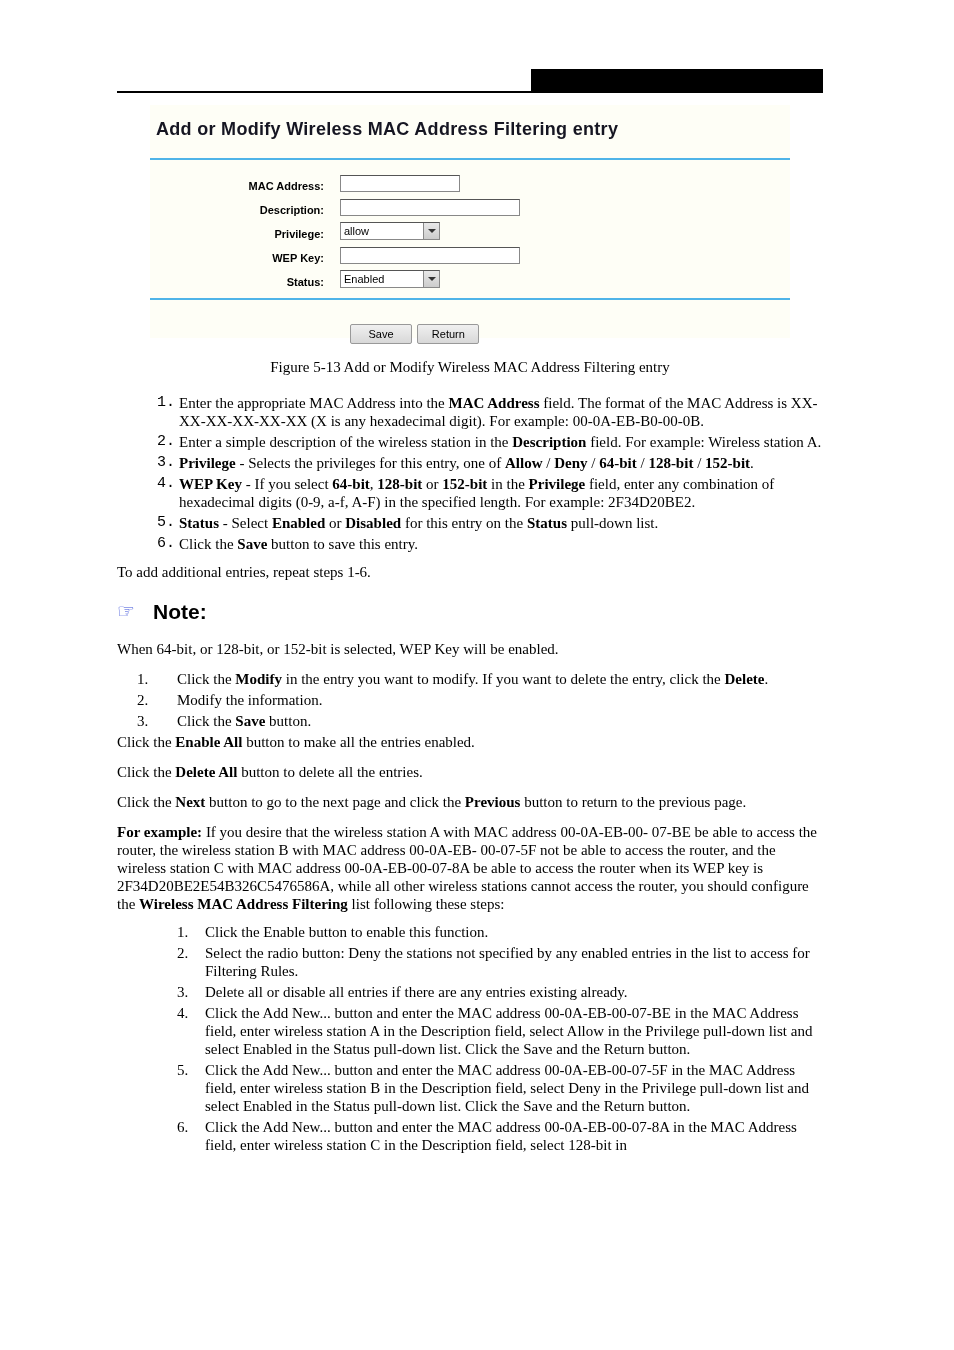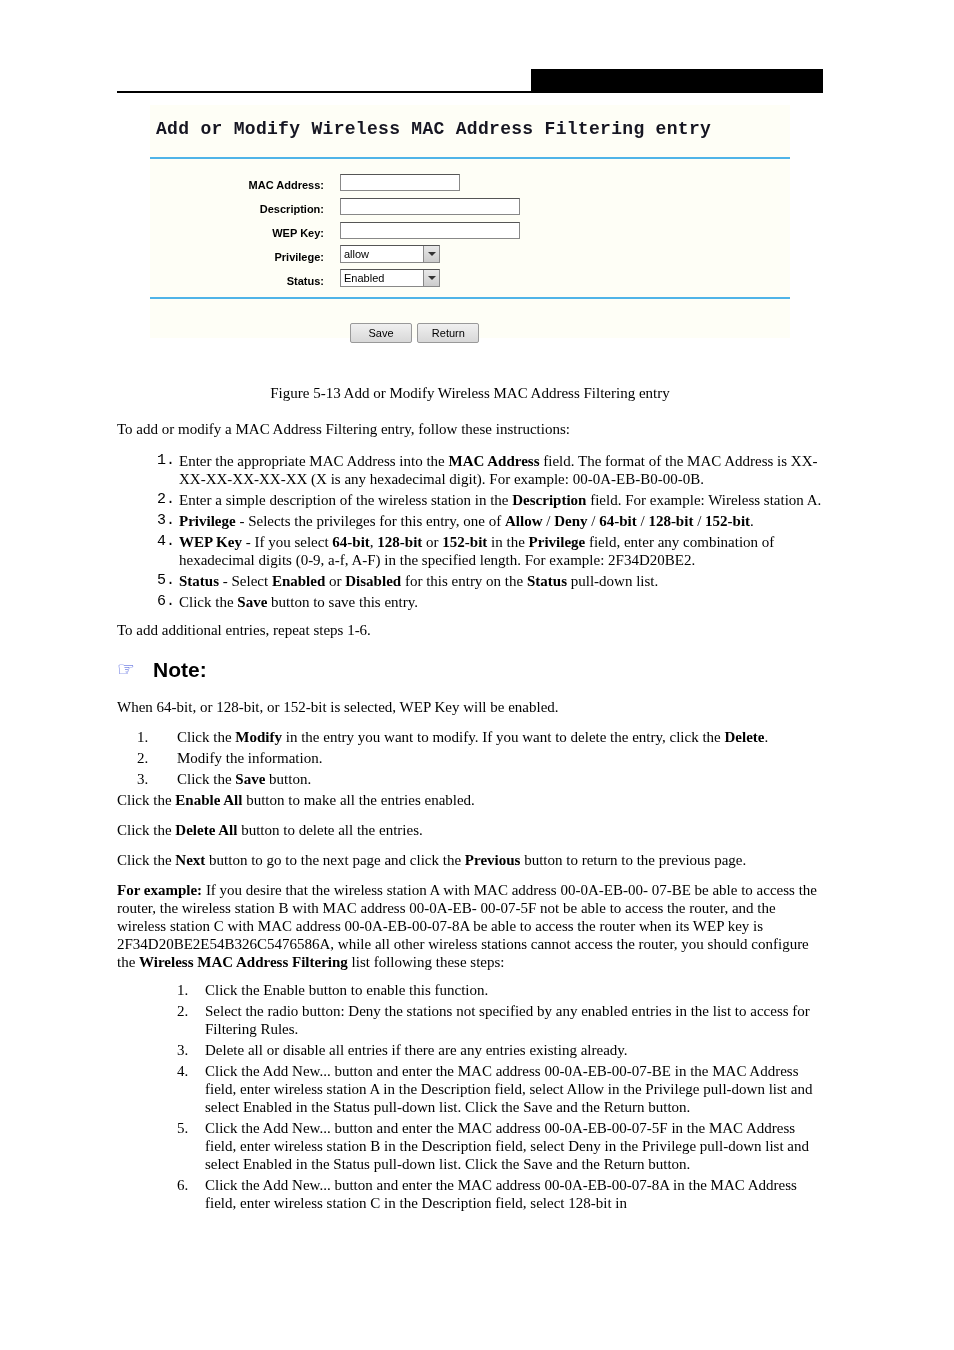--- a/index.html
+++ b/index.html
@@ -25,21 +25,21 @@
       top: 91px; left: 117px; width: 706px;
       border-top: 2px solid #000;
     }
     .figure-area {
       position: absolute;
       top: 105px; left: 150px; width: 640px; height: 233px;
       background: #fefef6;
       font-size: 12px;
     }
     .figure-title {
-      font-family: Liberation Mono, monospace;
+      font-family: Liberation Sans, sans-serif;
       font-size: 18px;
       font-weight: bold;
       color: #161622;
       padding: 14px 0 14px 6px;
       letter-spacing: 0.3px;
     }
     .cyan-rule { height: 2px; background: #4fb4e8; margin: 4px 0 8px 0; }
     .form-row { display: flex; align-items: flex-end; height: 24px; }
     .form-label {
       width: 190px;
@@ -99,21 +99,20 @@
       margin-right: 2px;
       cursor: pointer;
     }
     .doc-body {
       position: absolute;
       top: 358px; left: 117px; width: 706px;
       font-family: "Times New Roman", Times, serif;
       font-size: 15px;
       color: #000;
       line-height: 1.2;
-      margin-top: 26px;
     }
     .fig-caption { text-align: center; margin-bottom: 18px; }
     .instructions { margin-bottom: 14px; }
     .bullet-block { margin-left: 40px; margin-bottom: 10px; }
     .bullet-row { display: flex; margin-bottom: 3px; }
     .bullet-mark { width: 22px; font-family: "Courier New", monospace; }
     .bullet-text { flex: 1; }
     .para { margin-bottom: 12px; }
     .note-layout { display: flex; align-items: flex-start; margin: 18px 0 16px 0; }
     .note-icon { width: 28px; font-size: 20px; color: #3a4fd8; line-height: 1; padding-top: 2px; }
@@ -139,49 +138,48 @@
 
   <div class="form-row">
     <div class="form-label">MAC Address:</div>
     <input class="text-input inp-mac" style="">
   </div>
   <div class="form-row">
     <div class="form-label">Description:</div>
     <input class="text-input inp-desc" style="">
   </div>
   <div class="form-row">
-    <div class="form-label">WEP Key:</div>
-    <input class="text-input inp-wep" style="">
-  </div>
-  <div class="form-row">
     <div class="form-label">Privilege:</div>
     <div class="select-box">
       <span>allow</span>
       <span class="select-arrow"></span>
     </div>
   </div>
   <div class="form-row">
+    <div class="form-label">WEP Key:</div>
+    <input class="text-input inp-wep" style="">
+  </div>
+  <div class="form-row">
     <div class="form-label">Status:</div>
     <div class="select-box">
       <span>Enabled</span>
       <span class="select-arrow"></span>
     </div>
   </div>
 
   <div class="cyan-rule" style="margin-top:10px"></div>
   <div class="btn-row">
     <button class="win-btn">Save</button>
     <button class="win-btn">Return</button>
   </div>
 </div>
 
 <div class="doc-body">
   <div class="fig-caption">Figure 5-13 Add or Modify Wireless MAC Address Filtering entry</div>
 
-  <div class="instructions">To add or modify a MAC Address Filtering entry, follow these instructions:</div>
 
   <div class="bullet-block" id="bullets">
       <div class="bullet-row">
         <div class="bullet-mark">1.</div>
         <div class="bullet-text">Enter the appropriate MAC Address into the <b>MAC Address</b> field. The format of the MAC Address is XX-XX-XX-XX-XX-XX (X is any hexadecimal digit). For example: 00-0A-EB-B0-00-0B.</div>
       </div>
       <div class="bullet-row">
         <div class="bullet-mark">2.</div>
         <div class="bullet-text">Enter a simple description of the wireless station in the <b>Description</b> field. For example: Wireless station A.</div>
       </div>

